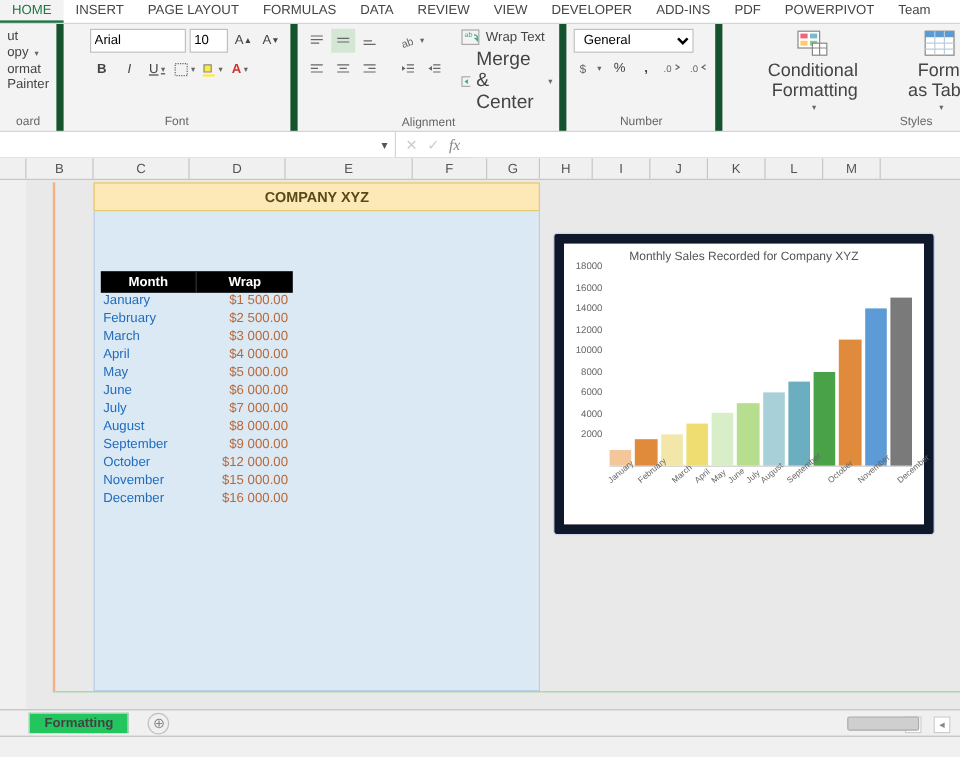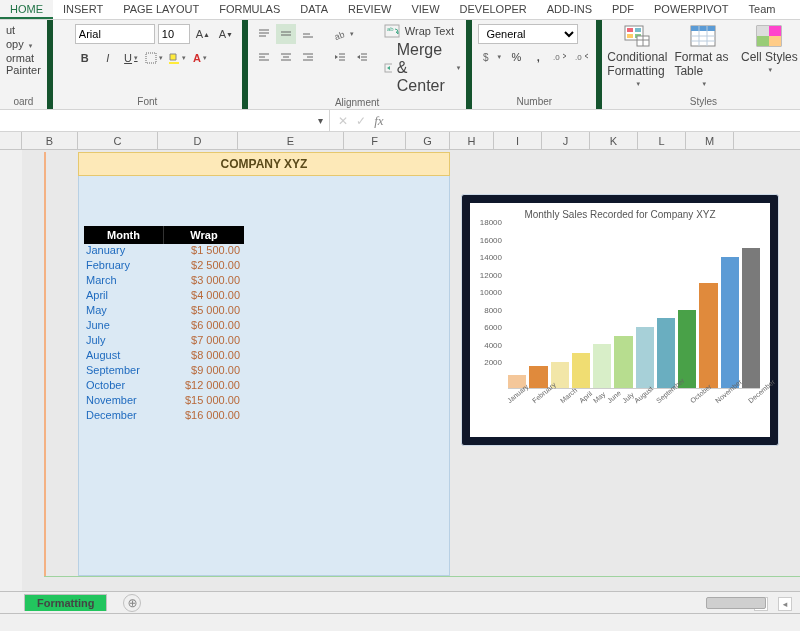--- a/index.html
+++ b/index.html
@@ -26,21 +26,21 @@
 .font-size { width: 32px; }
 .btn-sq { width: 20px; height: 20px; border: 1px solid transparent; display: inline-flex; align-items: center; justify-content: center; font-size: 11px; color: #444; }
 
 .align-col { display: flex; flex-direction: column; gap: 3px; }
 .align-row { display: flex; gap: 2px; align-items: center; }
 
 .num-col { display: flex; flex-direction: column; gap: 3px; }
 .num-sel { border: 1px solid #c0c0c0; background: #fff; height: 20px; width: 100px; font-size: 11px; padding: 1px 3px; }
 
 .style-col { display: flex; gap: 8px; }
-.style-btn { display: flex; flex-direction: column; align-items: center; gap: 2px; font-size: 12px; color: #444; text-align: left; width: 58px; }
+.style-btn { display: flex; flex-direction: column; align-items: center; gap: 2px; font-size: 15px; color: #444; text-align: right; width: 58px; margin-left: 40px; }
 .style-icon { width: 28px; height: 24px; }
 
 .drop-arrow::after { content: "▾"; font-size: 7px; margin-left: 2px; color: #666; }
 
 
 .formula-row { display: flex; height: 22px; border-bottom: 1px solid #d4d4d4; align-items: stretch; }
 .namebox { width: 330px; border-right: 1px solid #d4d4d4; display: flex; align-items: center; justify-content: flex-end; padding-right: 6px; background: #fff; }
 .namebox span { font-size: 10px; color: #555; }
 .fx-btns { display: flex; align-items: center; gap: 8px; padding: 0 8px; color: #aaa; font-size: 12px; }
 .fx-label { font-style: italic; font-family: "Times New Roman", serif; font-size: 13px; color: #888; }

